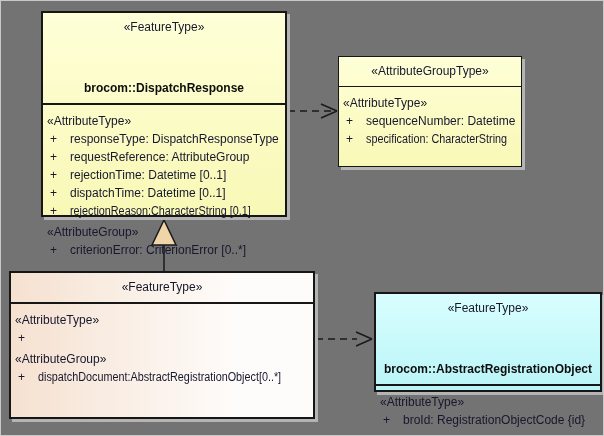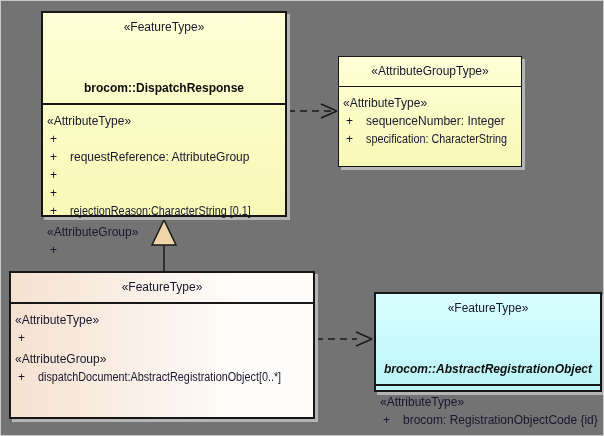--- a/index.html
+++ b/index.html
@@ -15,21 +15,21 @@
     font-size:12px;line-height:18px;
   }
   .thin{border-width:1px;}
   .fill-yellow{background:linear-gradient(180deg,#ffffd8 0%,#f8f8b6 100%);}
   .fill-peach{background:linear-gradient(90deg,#f5e1d0 0%,#fefcfa 75%);}
   .fill-cyan{background:linear-gradient(180deg,#d9feff 0%,#baf5f7 100%);}
   .title{
     text-align:center;padding-top:6px;line-height:17px;
   }
   .title .name{font-weight:bold;color:#0d0d0d;margin-top:44px;}
-  .title .name.abstract{font-style:italic;}
+  .title .name.abstract{}
   .divider{border-top:2px solid #161616;margin-top:6px;}
   .thin .divider{border-top-width:1px;}
   .attrs{padding-top:4px;}
   .sec-heading{padding-left:4px;margin-top:3px;}
   .attr-row{display:flex;white-space:nowrap;}
   .attr-row .vis{width:20px;padding-left:7px;flex:0 0 auto;}
   .attr-row .atext{flex:0 0 auto;}
   .squeeze .atext{transform:scaleX(.90);transform-origin:0 50%;}
   
   #box-dispatch-response{left:40px;top:10px;width:246px;height:206px;}
@@ -63,52 +63,56 @@
   <div id="box-dispatch-response" class="class-box fill-yellow">
     <div class="title">
       <div class="stereotype">«FeatureType»</div>
       <div class="name">brocom::DispatchResponse</div>
     </div>
     <div class="divider"></div>
     <div class="attrs">
       <div class="sec-heading">«AttributeType»</div>
       <div class="attr-row">
           <span class="vis">+</span>
+          <span class="atext">responseType: DispatchResponseType</span>
         </div>
       <div class="attr-row">
           <span class="vis">+</span>
           <span class="atext">requestReference: AttributeGroup</span>
         </div>
       <div class="attr-row">
           <span class="vis">+</span>
+          <span class="atext">rejectionTime: Datetime [0..1]</span>
         </div>
       <div class="attr-row">
           <span class="vis">+</span>
+          <span class="atext">dispatchTime: Datetime [0..1]</span>
         </div>
       <div class="attr-row squeeze">
           <span class="vis">+</span>
           <span class="atext">rejectionReason:CharacterString [0.1]</span>
         </div>
       <div class="sec-heading">«AttributeGroup»</div>
       <div class="attr-row">
           <span class="vis">+</span>
+          <span class="atext">criterionError: CriterionError [0..*]</span>
         </div>
     </div>
   </div>
 
   <div id="box-criterion-error" class="class-box thin fill-yellow">
     <div class="title">
       <div class="stereotype">«AttributeGroupType»</div>
     </div>
     <div class="divider"></div>
     <div class="attrs">
       <div class="sec-heading">«AttributeType»</div>
       <div class="attr-row">
           <span class="vis">+</span>
-          <span class="atext">sequenceNumber: Integer</span>
+          <span class="atext">sequenceNumber: Datetime</span>
         </div>
       <div class="attr-row squeeze">
           <span class="vis">+</span>
           <span class="atext">specification: CharacterString</span>
         </div>
     </div>
   </div>
 
   <div id="box-dispatch-characteristics" class="class-box fill-peach">
     <div class="title">
@@ -131,18 +135,18 @@
   <div id="box-abstract-registration" class="class-box fill-cyan">
     <div class="title">
       <div class="stereotype">«FeatureType»</div>
       <div class="name abstract">brocom::AbstractRegistrationObject</div>
     </div>
     <div class="divider"></div>
     <div class="attrs">
       <div class="sec-heading">«AttributeType»</div>
       <div class="attr-row">
           <span class="vis">+</span>
-          <span class="atext">brocom: RegistrationObjectCode {id}</span>
+          <span class="atext">broId: RegistrationObjectCode {id}</span>
         </div>
     </div>
   </div>
 
 </div>
 
 </body></html>

